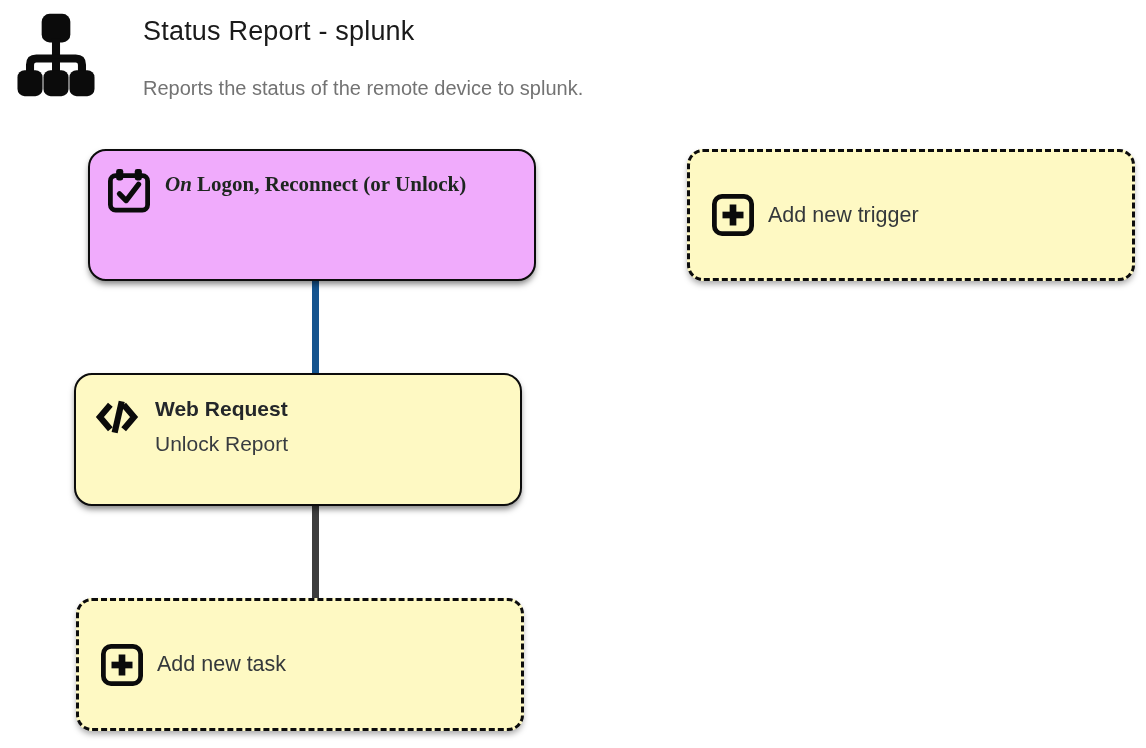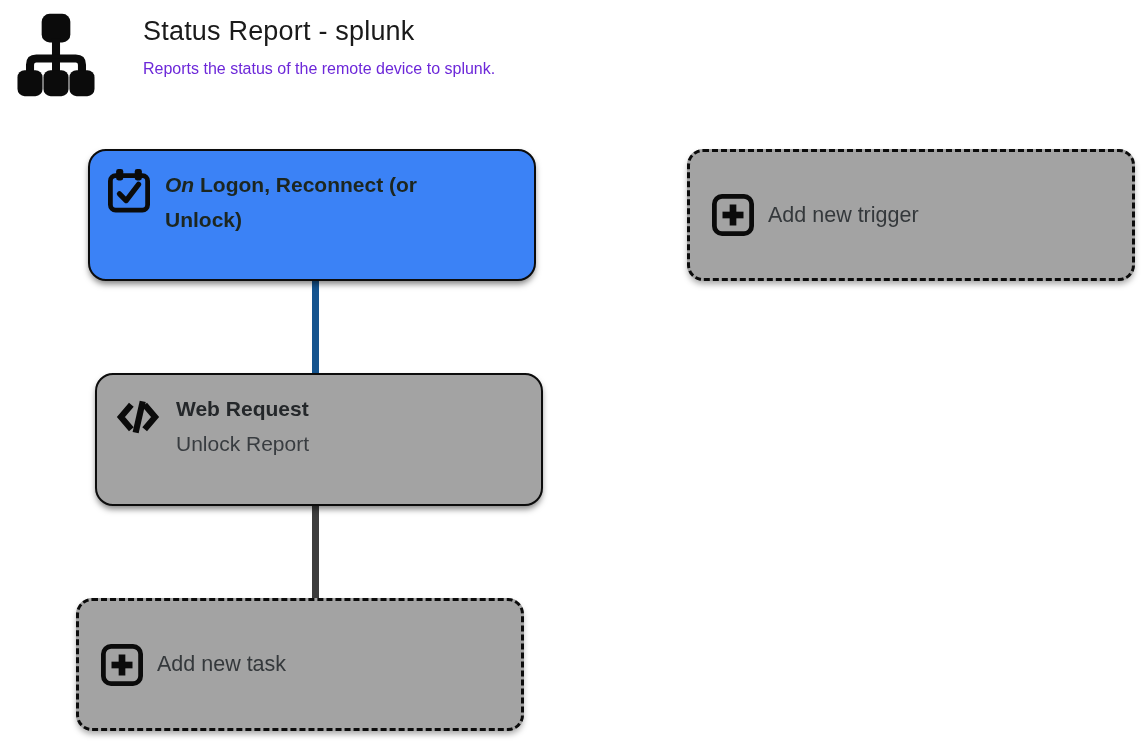--- a/index.html
+++ b/index.html
@@ -27,60 +27,60 @@
     left: 143px;
     top: 16px;
   }
   .page-title {
     font-size: 27px;
     font-weight: 400;
     color: #1a1a1a;
     letter-spacing: 0.2px;
   }
   .page-subtitle {
-    margin-top: 13px;
-    font-size: 16px;
+    margin-top: 30px;
+    font-size: 20px;
     font-weight: 400;
-    color: #6d28d9;
+    color: #737373;
   }
 
   
   .connector {
     position: absolute;
     width: 7px;
     height: 92px;
     left: 312px;
   }
   .connector.c1 { top: 281px; }
   .connector.c2 { top: 506px; }
 
   
   .node {
     position: absolute;
     width: 448px;
-    background: #a3a3a3;
+    background: #fef9c3;
     border: 2.5px solid #0c0c0c;
     border-radius: 18px;
     box-shadow: 0 4px 6px -1px rgba(0,0,0,0.5);
     display: flex;
     align-items: flex-start;
     padding: 16px 18px;
     cursor: pointer;
   }
   .node.dashed {
     border: 3px dashed #0c0c0c;
     border-radius: 16px;
     box-shadow: 0 4px 6px -1px rgba(0,0,0,0.35);
     align-items: center;
     padding: 0 22px;
   }
 
   .node-trigger   { left: 88px;  top: 149px; height: 132px; }
   .node-add-trigger { left: 687px; top: 149px; height: 132px; }
-  .node-task      { left: 95px;  top: 373px; height: 133px; }
+  .node-task      { left: 74px;  top: 373px; height: 133px; }
   .node-add-task  { left: 76px;  top: 598px; height: 133px; }
 
   .node-icon { flex: 0 0 auto; margin-right: 15px; }
   .node-trigger .node-icon { margin-top: 1px; }
   .node-task .node-icon    { margin-top: 7px; }
   .node.dashed .node-icon  { margin-right: 14px; }
 
   .trigger-label {
     font-size: 21px;
     font-weight: 700;
@@ -123,21 +123,21 @@
     <rect x="65" y="65" width="28" height="29" rx="8" fill="#0b0b0b"></rect>
   </svg>
   <div class="header-text">
     <div class="page-title">Status Report - splunk</div>
     <div class="page-subtitle">Reports the status of the remote device to splunk.</div>
   </div>
 
   <div class="connector c1" style="background: rgb(21, 84, 143);"></div>
   <div class="connector c2" style="background: rgb(61, 61, 61);"></div>
 
-  <div class="node node-trigger" style="background: #3b82f6;">
+  <div class="node node-trigger" style="background: #f0abfc; font-family: Liberation Serif, serif;">
     <svg class="node-icon" width="42" height="46" viewBox="0 0 44 46" aria-hidden="true">
       <rect x="8.5" y="0" width="7.5" height="12" rx="2.5" fill="#0b0b0b"></rect>
       <rect x="28" y="0" width="7.5" height="12" rx="2.5" fill="#0b0b0b"></rect>
       <rect x="2.5" y="7" width="39" height="36" rx="5.5" fill="none" stroke="#0b0b0b" stroke-width="5"></rect>
       <path d="M12 26 L19 33 L32 16" fill="none" stroke="#0b0b0b" stroke-width="5.5" stroke-linecap="round" stroke-linejoin="round"></path>
     </svg>
     <div class="trigger-label"><em>On</em> <span>Logon, Reconnect (or Unlock)</span></div>
   </div>
 
   <div class="node dashed node-add-trigger">

